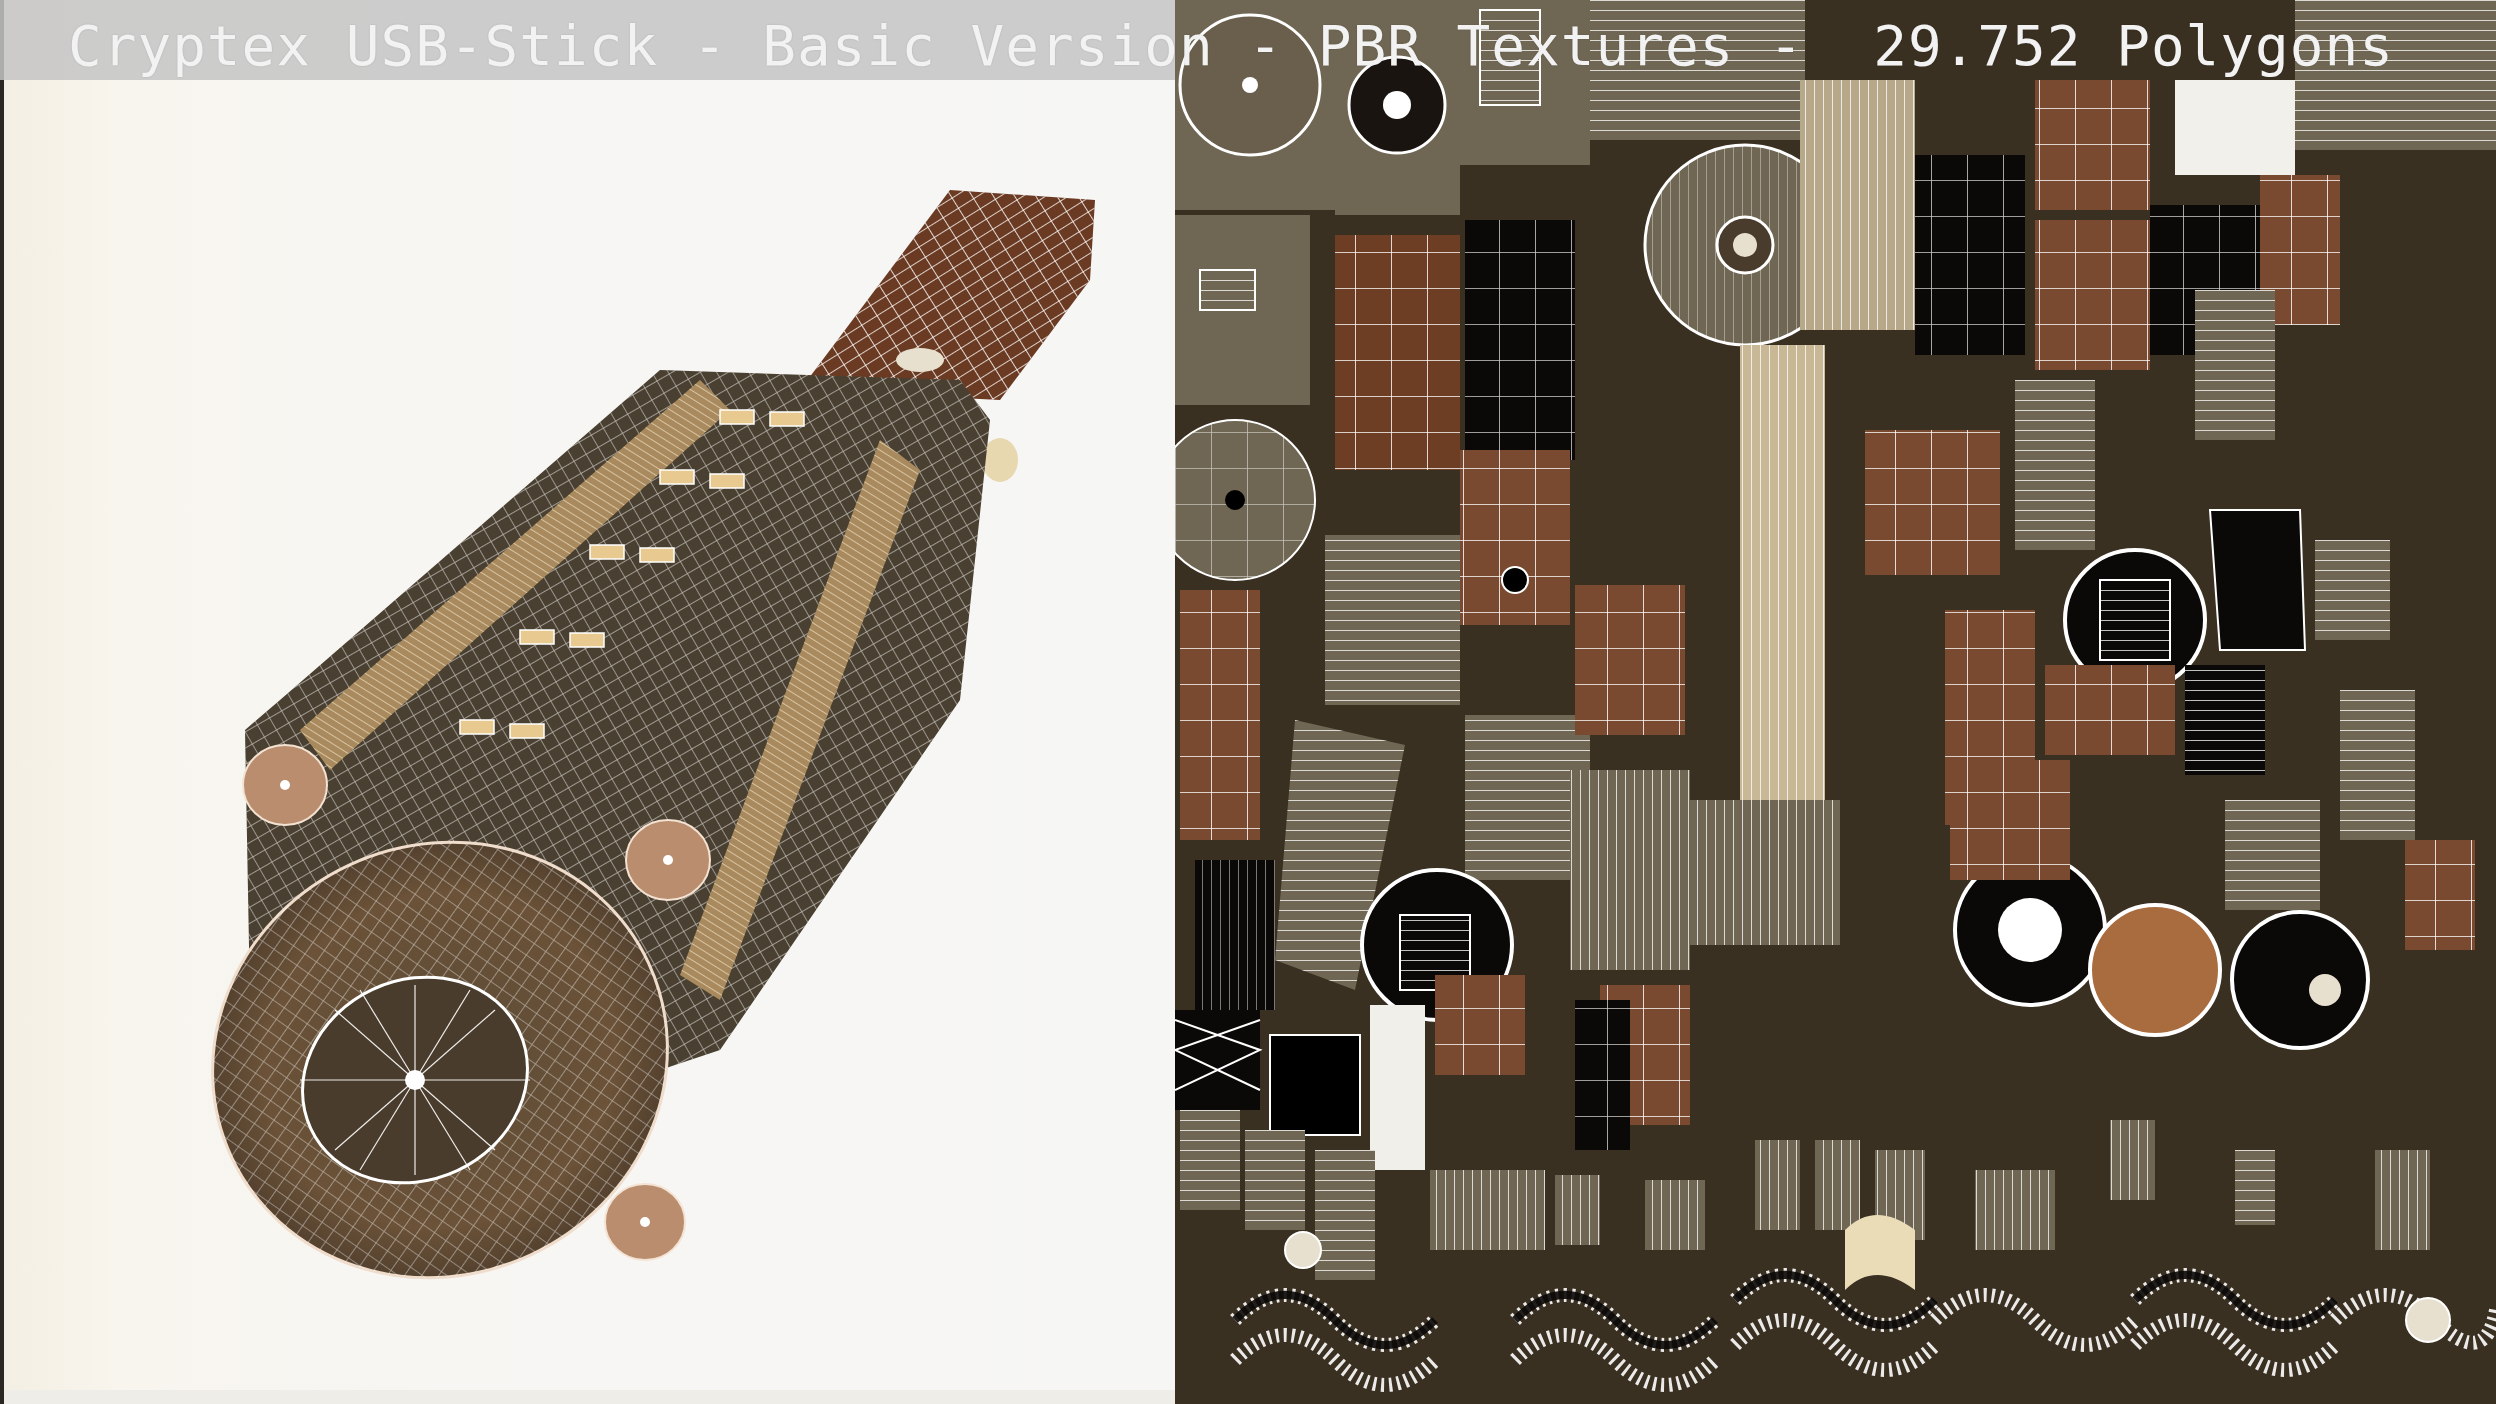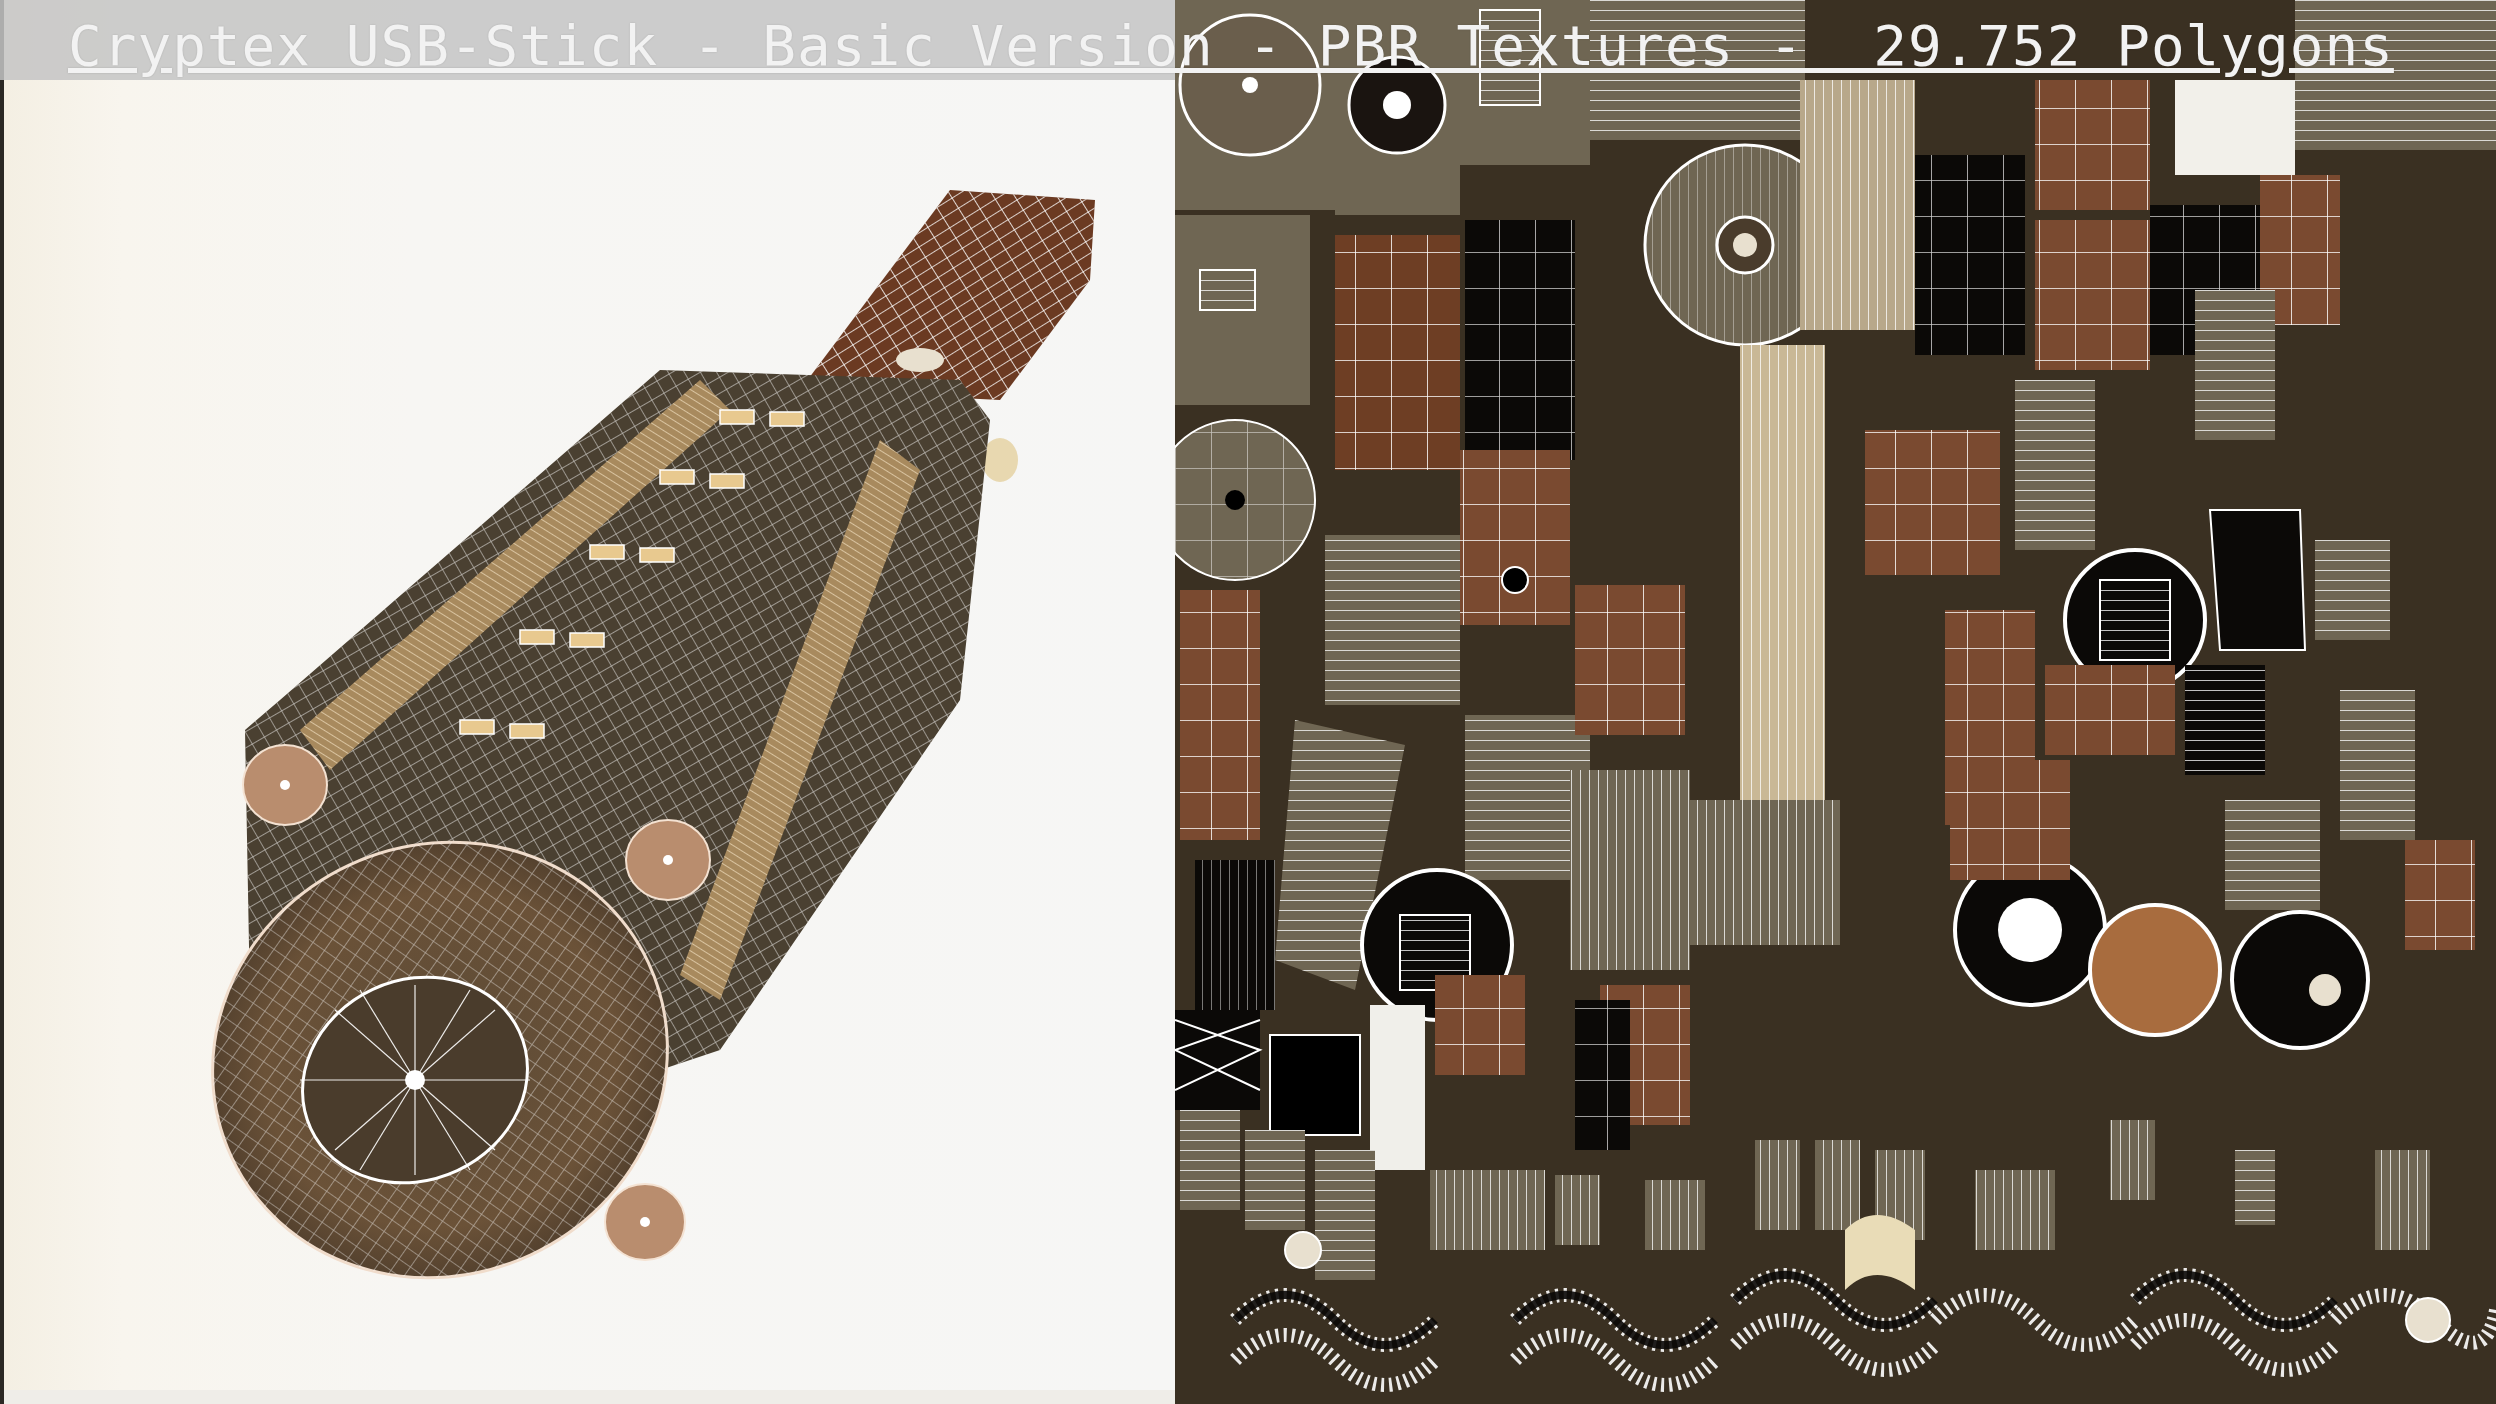--- a/index.html
+++ b/index.html
@@ -5,21 +5,21 @@
   html,body{margin:0;padding:0;background:#1a1814;}
   body{width:2496px;height:1404px;overflow:hidden;position:relative;font-family:"DejaVu Sans Mono","Liberation Mono",monospace;}
   .stage{position:absolute;left:0;top:0;width:2496px;height:1404px;}
   .left-edge{position:absolute;left:0;top:0;width:4px;height:1404px;background:#2b2824;}
   .render-panel{position:absolute;left:4px;top:0;width:1171px;height:1404px;
     background:linear-gradient(90deg,#f4efe3 0%,#f8f5ee 10%,#f7f6f3 35%,#f6f6f5 100%);overflow:hidden;}
   .render-panel .floor{position:absolute;left:0;bottom:0;width:100%;height:14px;background:#efede8;}
   .uv-panel{position:absolute;left:1175px;top:0;width:1321px;height:1404px;background:#2c2419;overflow:hidden;}
   .title-bar{position:absolute;left:0;top:0;width:1175px;height:80px;background:rgba(196,196,196,0.85);}
   .title-text{position:absolute;left:68px;top:6px;font-size:56px;line-height:80px;color:#f2f2f2;white-space:pre;letter-spacing:1px;
-    font-family:"DejaVu Sans Mono",monospace;text-shadow:0 0 2px rgba(0,0,0,0.15);text-decoration:underline;}
+    font-family:"DejaVu Sans Mono",monospace;text-shadow:0 0 2px rgba(0,0,0,0.15);}
   svg{display:block;}
 </style>
 </head>
 <body>
 
 <div class="stage">
   <div class="left-edge"></div>
 
   <div class="render-panel">
     <svg width="1171" height="1404" viewBox="4 0 1171 1404">

